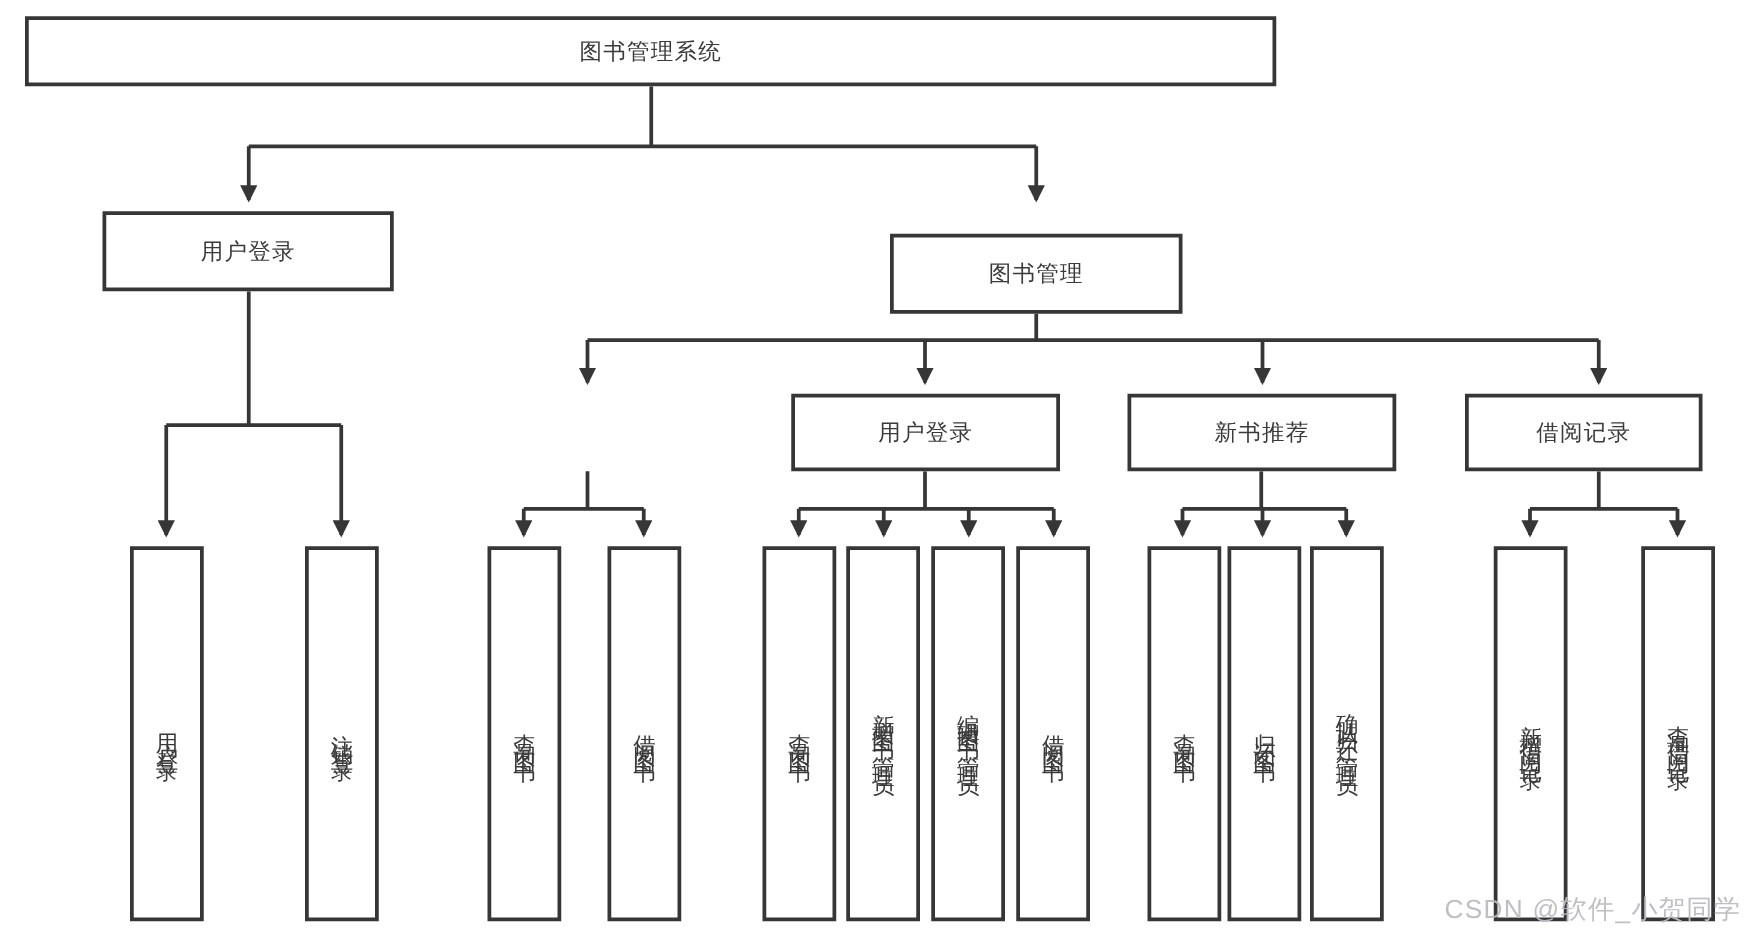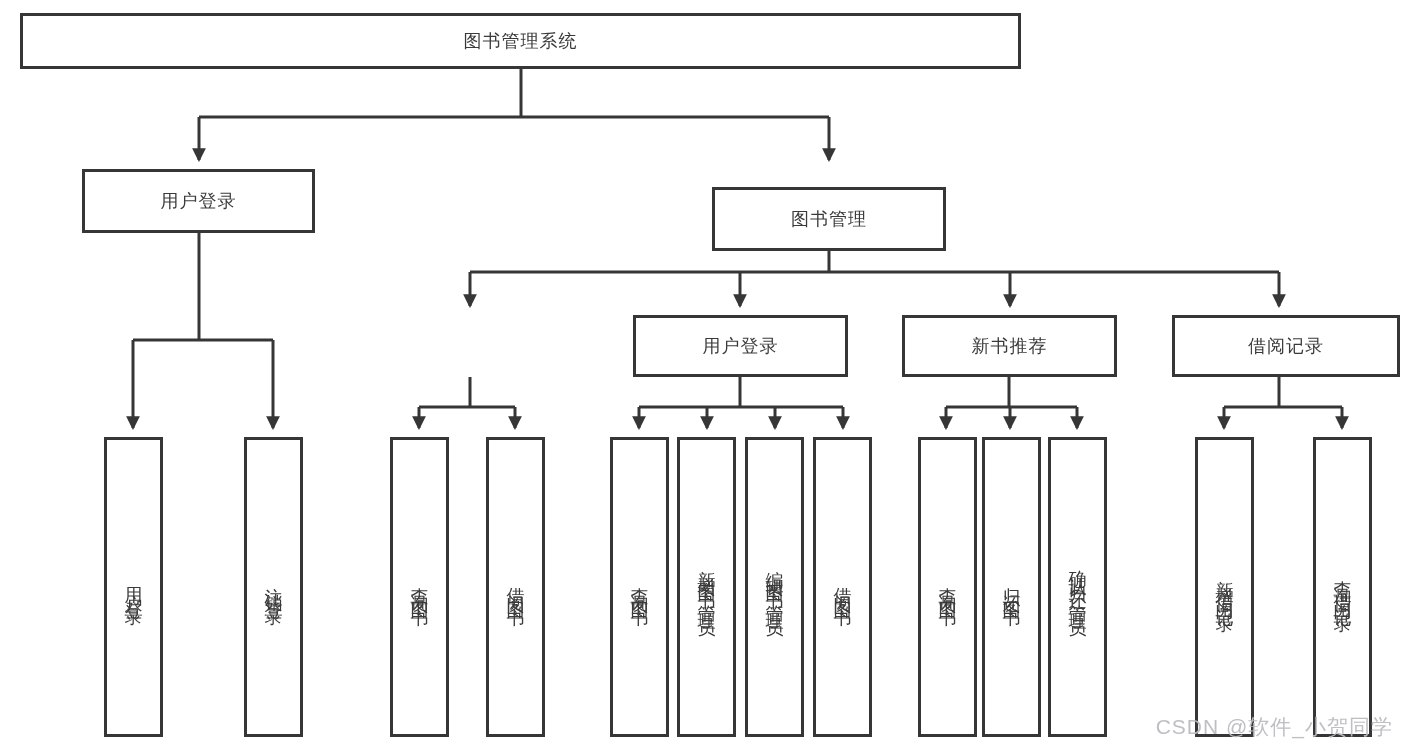--- a/index.html
+++ b/index.html
@@ -16,21 +16,21 @@
   .vnode{
     writing-mode:vertical-rl;text-orientation:mixed;
     letter-spacing:7px;line-height:1;font-size:18px;
   }
   .root{left:20px;top:13px;width:1001px;height:56px;}
   .n-login{left:82px;top:169px;width:233px;height:64px;}
   .n-bookmgmt{left:712px;top:187px;width:234px;height:64px;}
   .n-newbook{left:363px;top:315px;width:215px;height:62px;}
   .n-borrow{left:633px;top:315px;width:215px;height:62px;}
   .n-current{left:902px;top:315px;width:215px;height:62px;}
-  .n-records{left:1172px;top:315px;width:228px;height:62px;}
+  .n-records{left:1172px;top:315px;width:190px;height:62px;}
   .leaf{top:437px;width:59px;height:300px;}
   .x1{left:104px;}  .x2{left:244px;}  .x3{left:390px;}  .x4{left:486px;}
   .x5{left:610px;}  .x6{left:677px;}  .x7{left:745px;}  .x8{left:813px;}
   .x9{left:918px;}  .x10{left:982px;} .x11{left:1048px;}
   .x12{left:1195px;}.x13{left:1313px;}
   .watermark{
     position:absolute;right:12px;bottom:6px;z-index:10;
     font-size:21px;color:rgba(186,186,192,0.95);letter-spacing:1px;white-space:nowrap;
   }
 </style>

